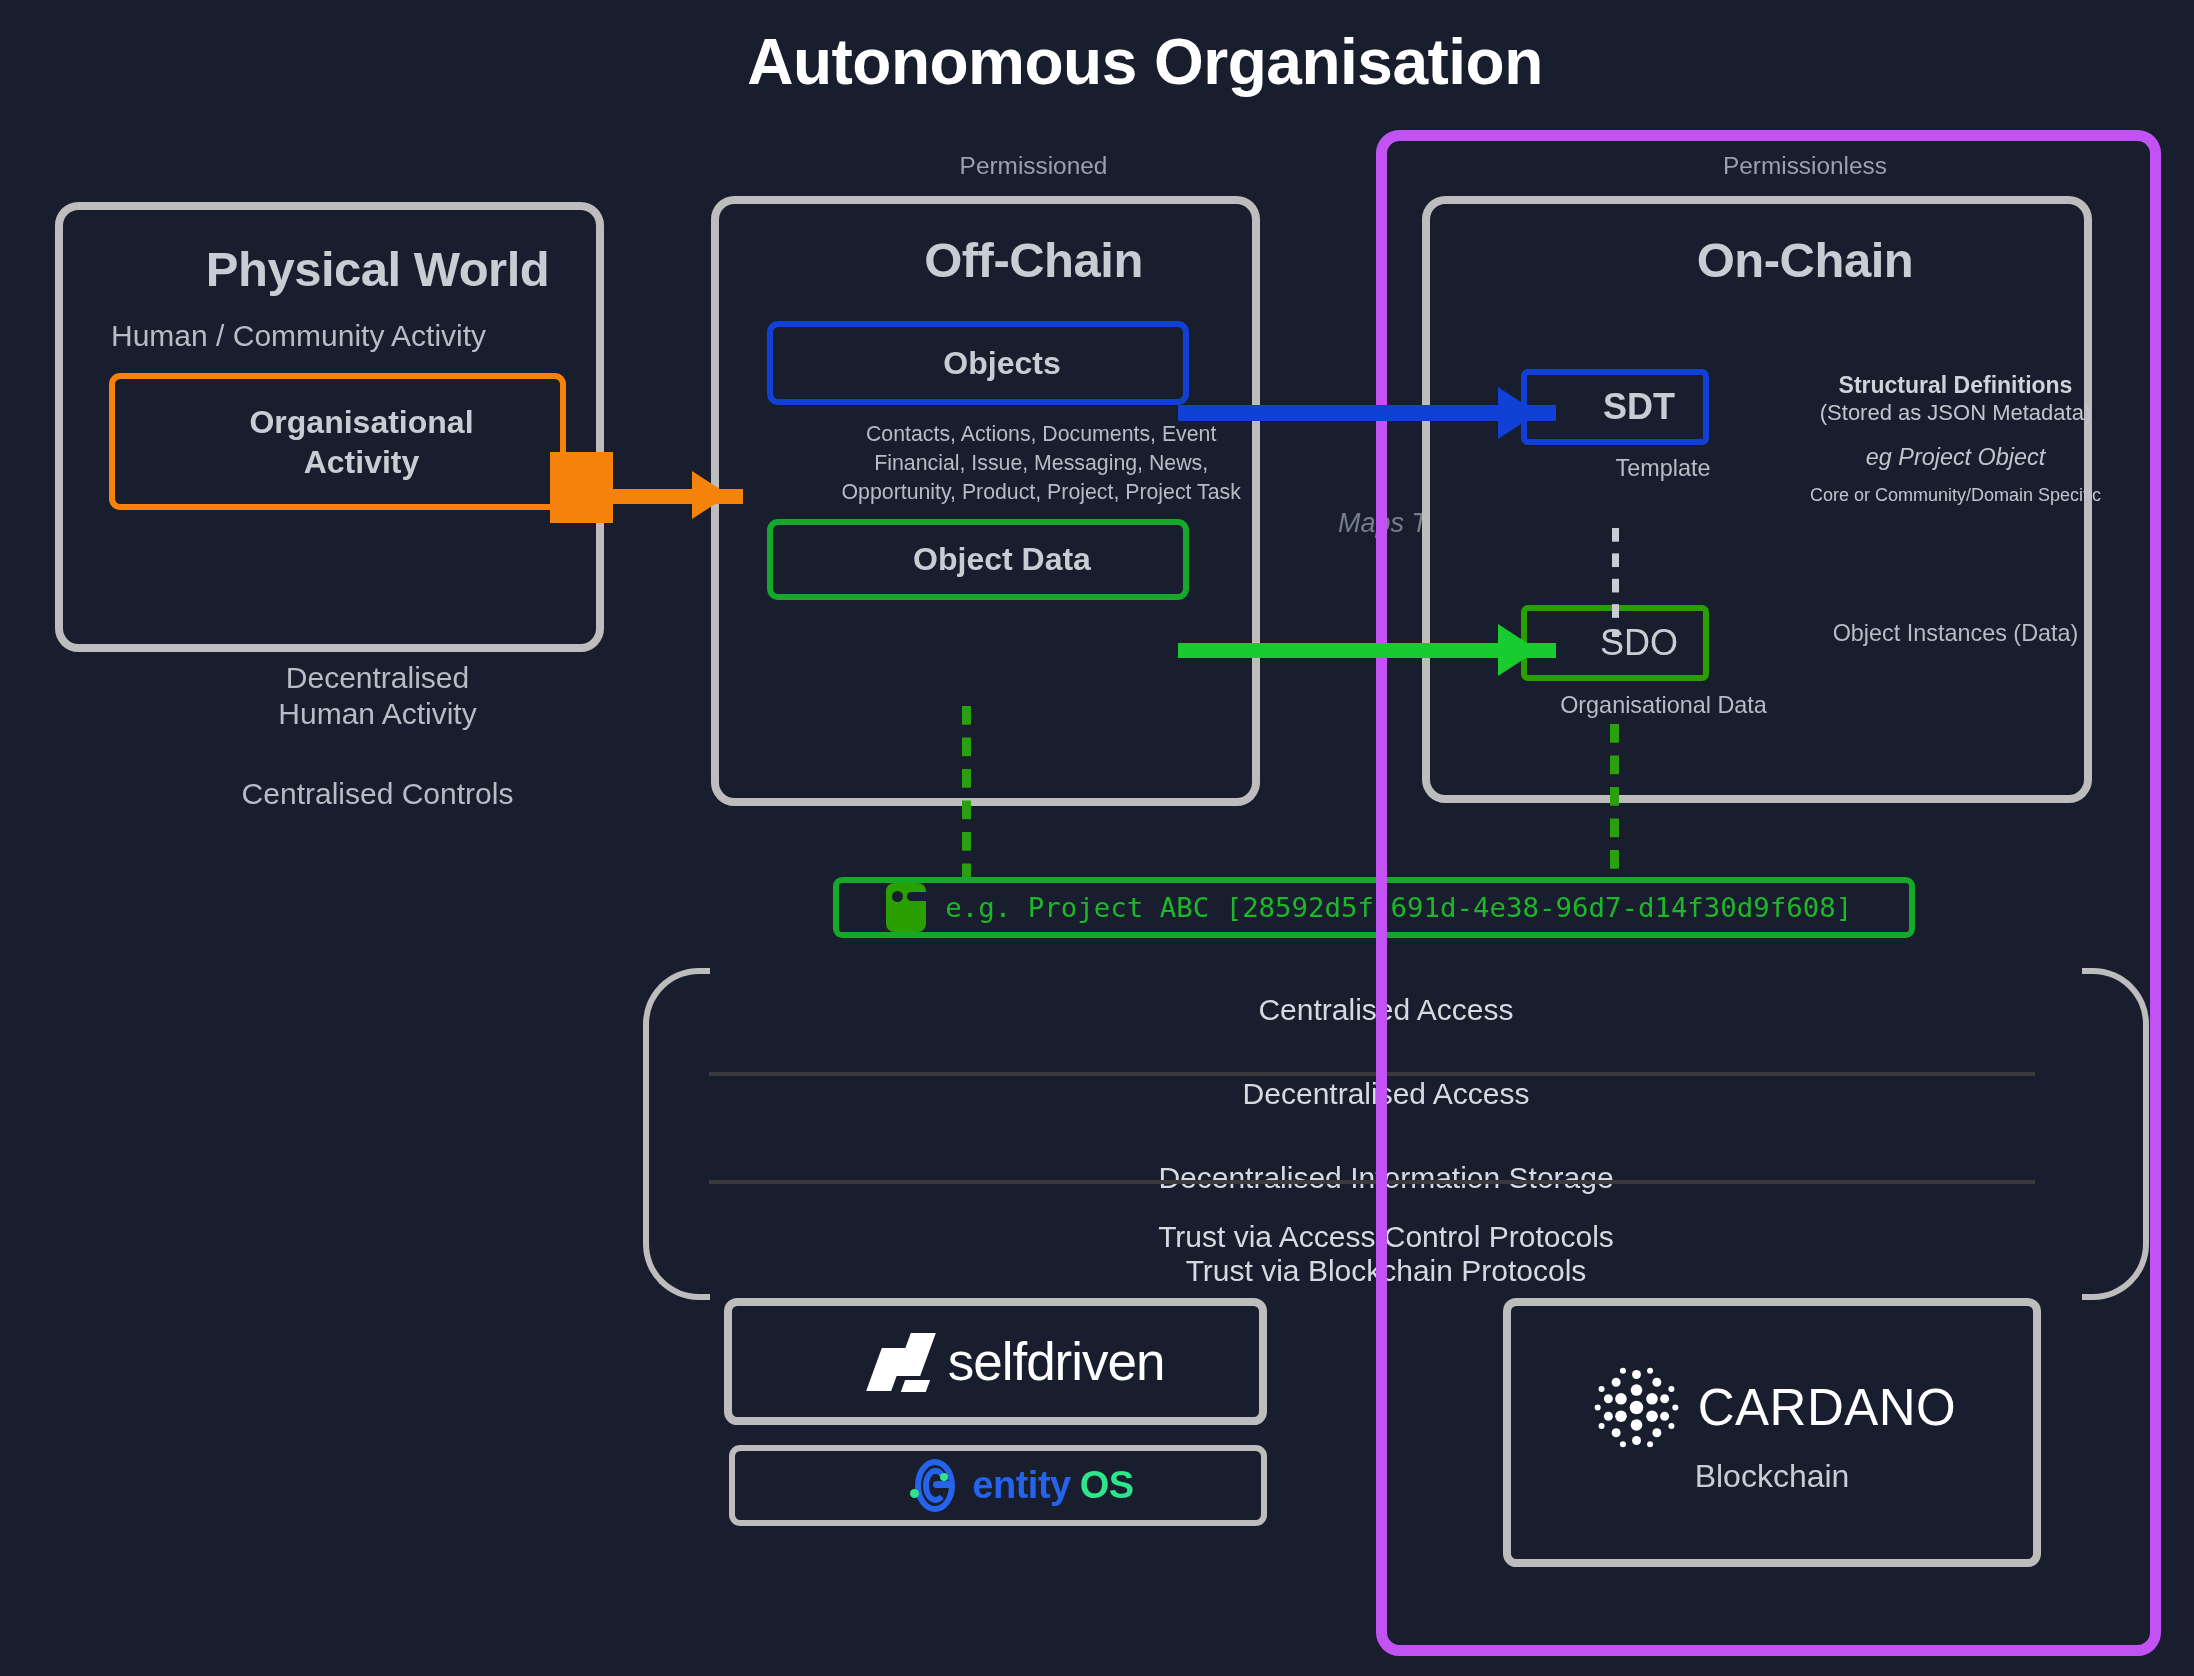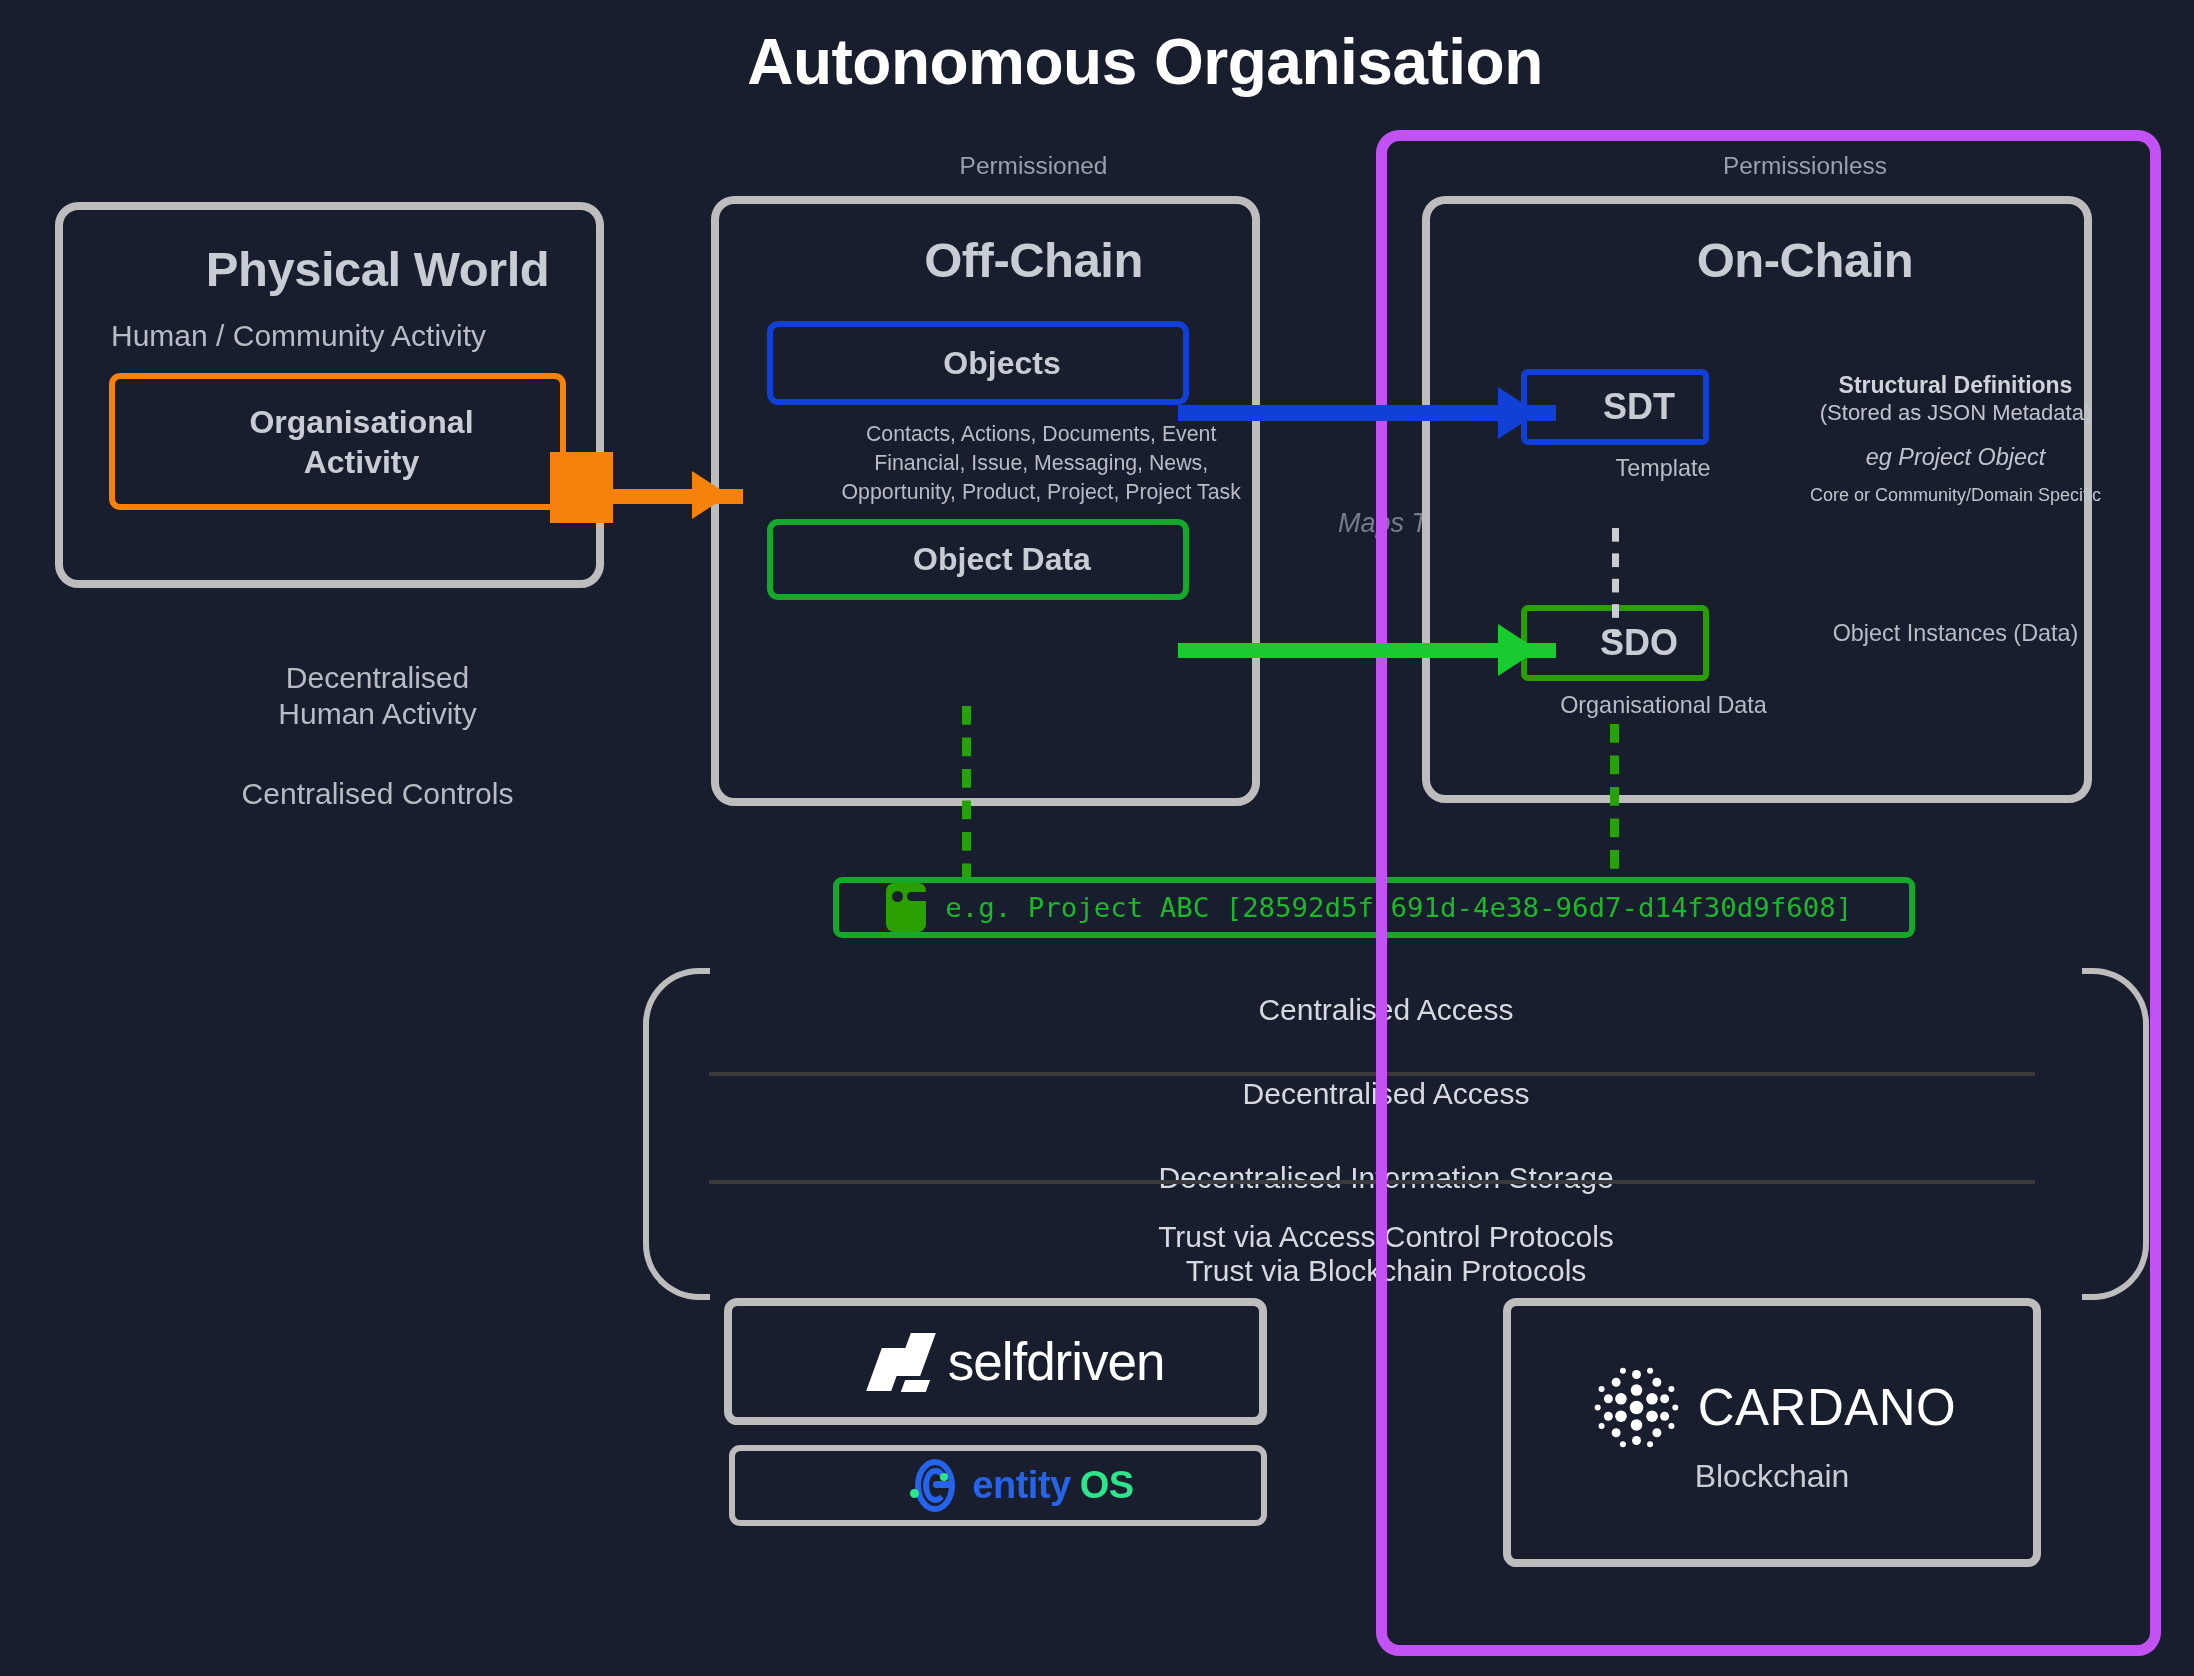--- a/index.html
+++ b/index.html
@@ -41,21 +41,21 @@
   .panel-title{
     text-align:center;
     font-size:49px;font-weight:bold;color:#c8cdd4;
     letter-spacing:-0.5px;
   }
   .caption-above{
     font-size:24.4px;color:#9aa1ad;text-align:center;
   }
 
   
-  #physical-panel{left:55px;top:202px;width:549px;height:386px;z-index:2;}
+  #physical-panel{left:55px;top:202px;width:549px;height:450px;z-index:2;}
   #physical-title{left:0;top:30.5px;width:100%;}
   #physical-sub{
     left:0;top:109px;width:100%;
     font-size:30px;color:#b7bcc5;
   }
   #org-activity-box{
     left:46px;top:163px;width:457px;height:137px;
     border:6.6px solid #f5820b;border-radius:11.2px;box-sizing:border-box;
     display:flex;align-items:center;justify-content:center;
   }
@@ -101,21 +101,21 @@
     border:6.6px solid #1140d6;border-radius:7.1px;box-sizing:border-box;
     display:flex;align-items:center;justify-content:center;
   }
   #sdt-label{font-size:36px;font-weight:bold;color:#c8cdd4;}
   #sdt-caption{left:91px;top:251px;width:188px;text-align:center;font-size:23.4px;color:#b7bcc5;}
   #sdo-box{
     left:91px;top:401px;width:188px;height:76px;
     border:6.6px solid #2aa000;border-radius:7.1px;box-sizing:border-box;
     display:flex;align-items:center;justify-content:center;
   }
-  #sdo-label{font-size:36px;font-weight:bold;color:#c8cdd4;}
+  #sdo-label{font-size:36px;font-weight:normal;color:#c8cdd4;}
   #sdo-caption{left:61px;top:488px;width:249px;text-align:center;font-size:23.4px;color:#b7bcc5;}
 
   #structdefs{left:315px;top:168px;width:325px;text-align:center;}
   #structdefs .h{font-size:23px;font-weight:bold;color:#d0d4da;display:block;}
   #structdefs .p{font-size:22px;color:#c0c5cd;display:block;line-height:1.3;}
   #structdefs .eg{font-size:23.4px;font-style:italic;color:#c0c5cd;display:block;margin-top:16.3px;}
   #structdefs .sm{font-size:18px;color:#c0c5cd;display:block;margin-top:14.2px;}
   #objinstances{left:315px;top:416px;width:325px;text-align:center;font-size:23.4px;color:#b7bcc5;}
 
   

